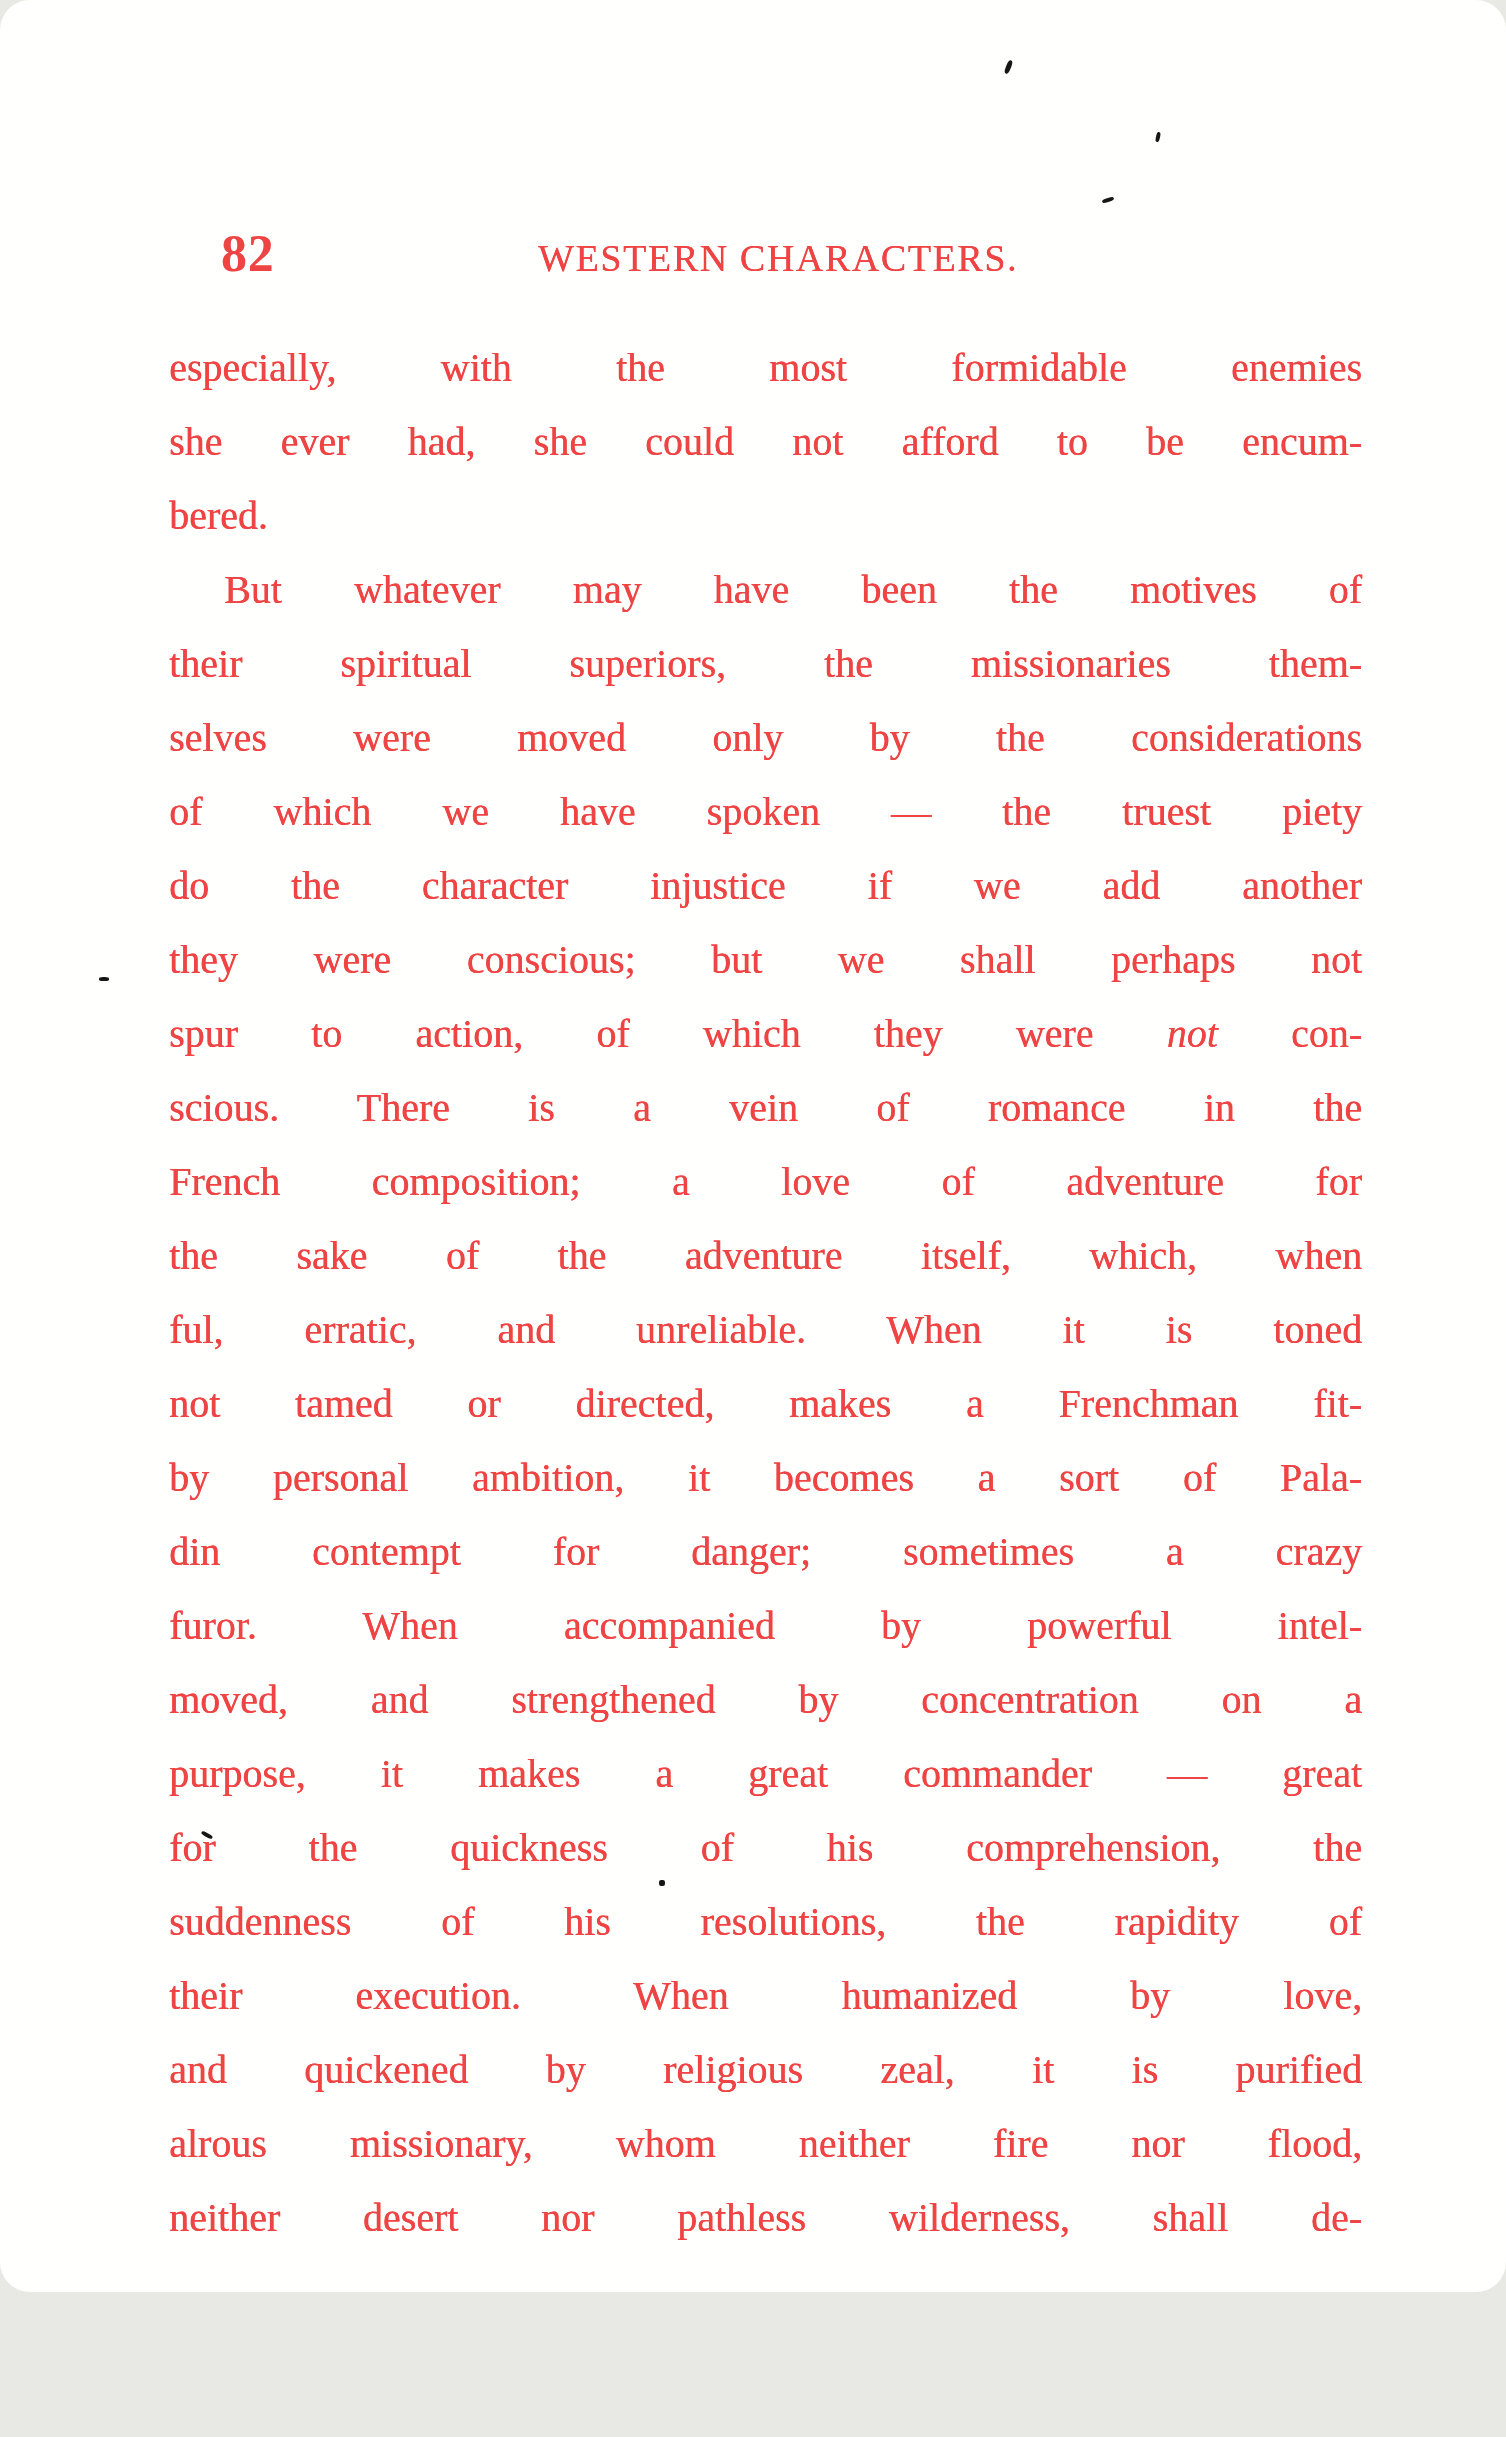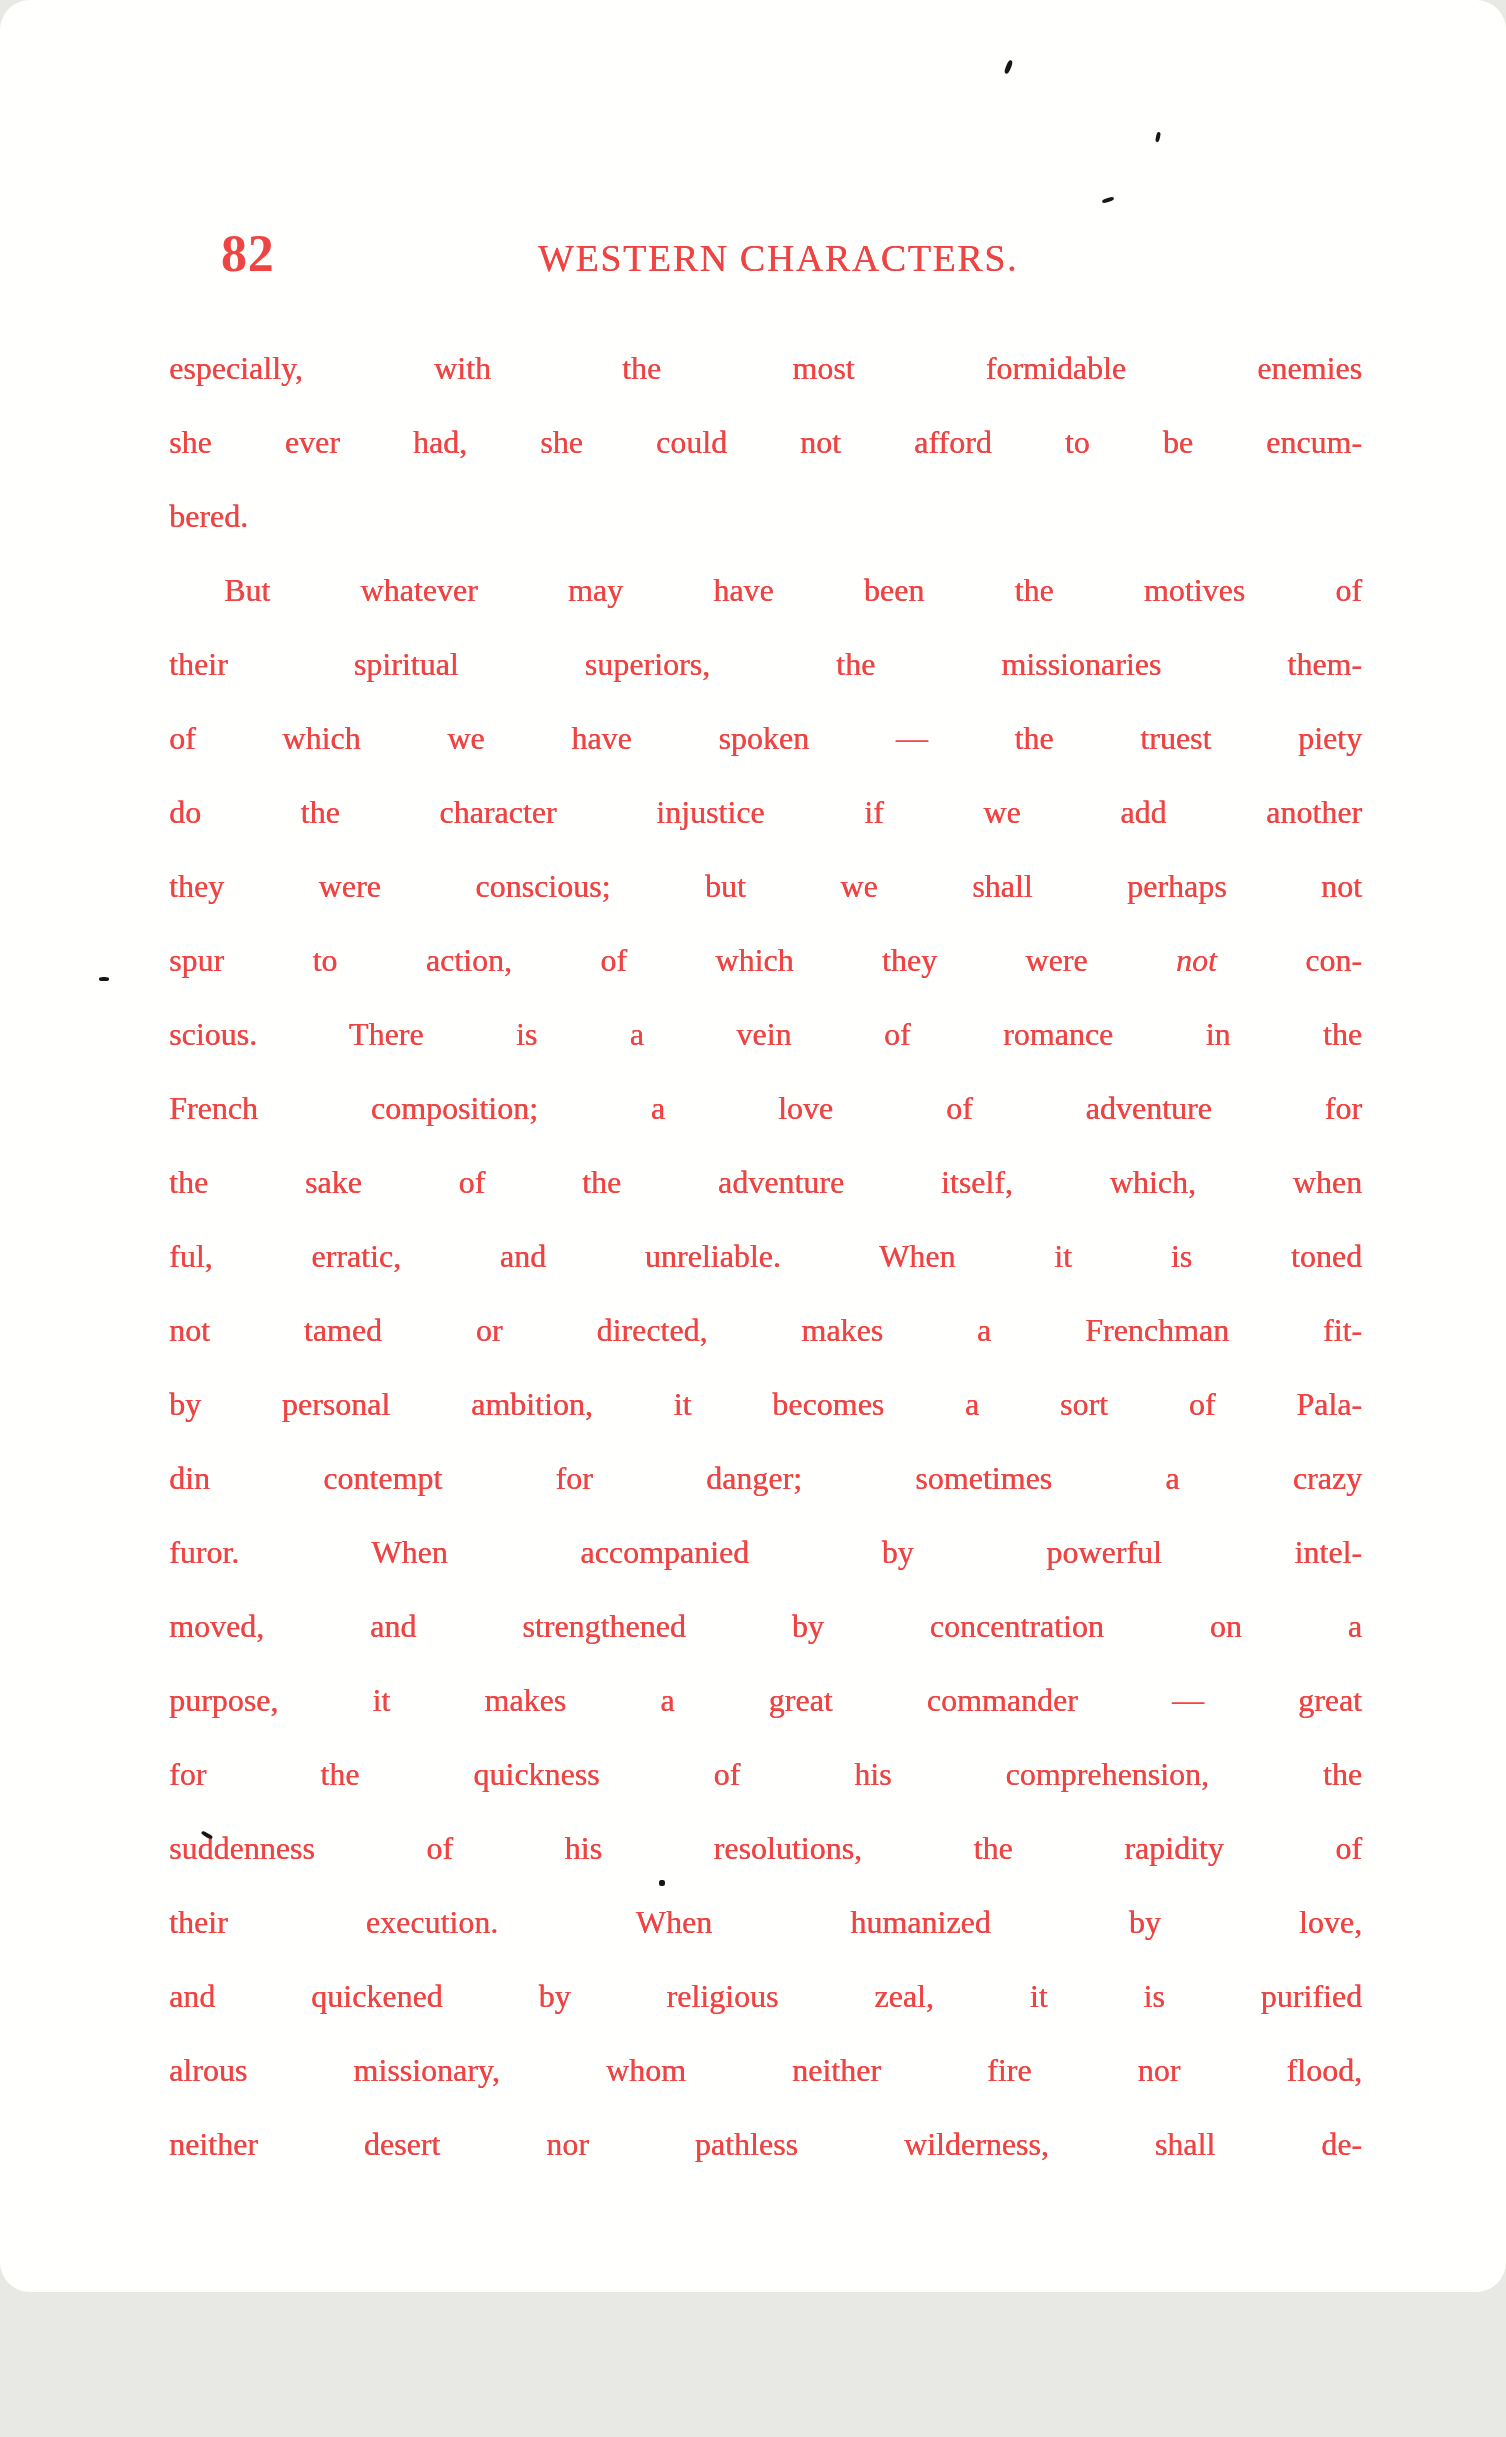--- a/index.html
+++ b/index.html
@@ -42,21 +42,21 @@
   .body-text {
     position: absolute;
     left: 169px;
     top: 331px;
     width: 1193px;
     text-shadow: 0.4px 0 0 currentColor;
   }
   .line {
     height: 74px;
     line-height: 74px;
-    font-size: 32px;
+    font-size: 40px;
     text-align: justify;
     text-align-last: justify;
   }
   .line.para-end {
     text-align: right;
     text-align-last: left;
   }
   .line.indent { padding-left: 55px; }
   .line em { font-style: italic; margin-top: 8px; }
   .speck {
@@ -74,20 +74,21 @@
     <div class="page-number">82</div>
     <div class="running-title">WESTERN CHARACTERS.</div>
   </div>
 
   <div class="body-text">
       <div class="line">especially, with the most formidable enemies</div>
       <div class="line">she ever had, she could not afford to be encum-</div>
       <div class="line para-end">bered.</div>
       <div class="line indent">But whatever may have been the motives of</div>
       <div class="line">their spiritual superiors, the missionaries them-</div>
+      <div class="line">selves were moved only by the considerations</div>
       <div class="line">of which we have spoken — the truest piety</div>
       <div class="line">do the character injustice if we add another</div>
       <div class="line">they were conscious; but we shall perhaps not</div>
       <div class="line"><span>spur to action, of which they were </span><em>not</em><span> con-</span></div>
       <div class="line">scious. There is a vein of romance in the</div>
       <div class="line">French composition; a love of adventure for</div>
       <div class="line">the sake of the adventure itself, which, when</div>
       <div class="line">ful, erratic, and unreliable. When it is toned</div>
       <div class="line">not tamed or directed, makes a Frenchman fit-</div>
       <div class="line">by personal ambition, it becomes a sort of Pala-</div>

